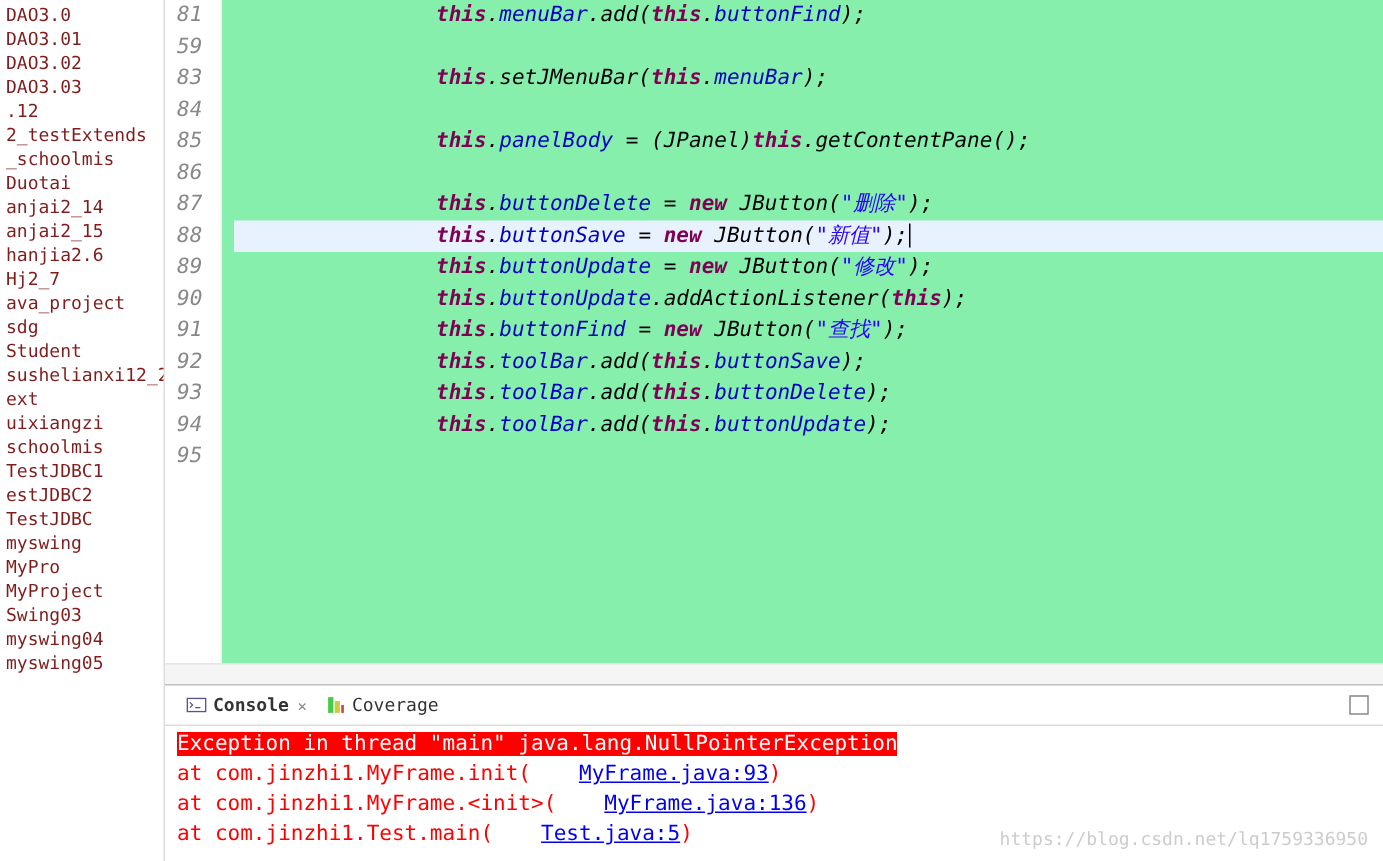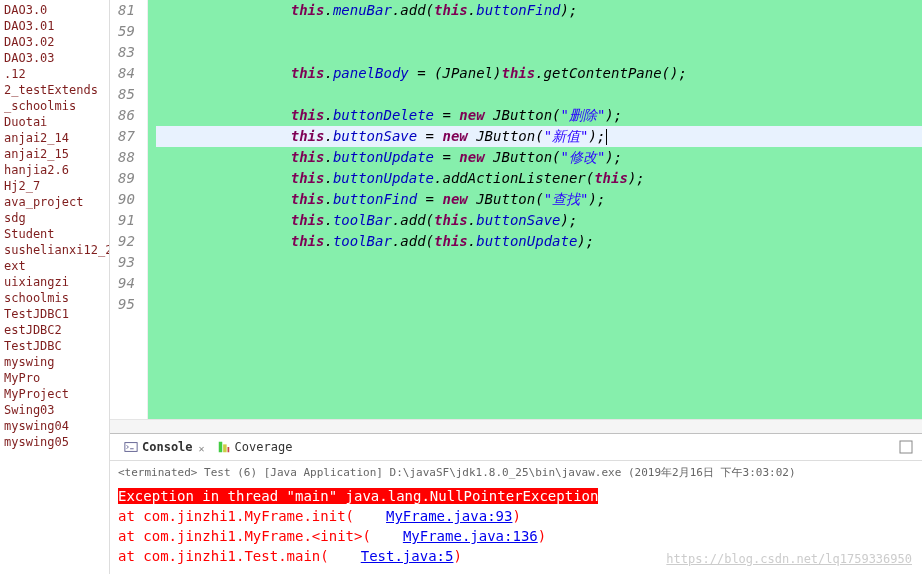--- a/index.html
+++ b/index.html
@@ -128,21 +128,20 @@
     }
     .err { color: #ff0000; }
     .link { color: #0000ee; text-decoration: underline; cursor: pointer; margin-left: 32px; }
     .watermark {
       position: absolute;
       right: 10px;
       bottom: 8px;
       font-size: 12px;
       color: #ccc;
       pointer-events: none;
-      text-decoration: underline;
     }
     .hscroll {
       height: 14px;
       background: #f5f5f5;
       border-top: 1px solid #e5e5e5;
     }
   </style>
 </head>
 <body>
 
@@ -192,29 +191,31 @@
         <div class="gutter-line">90</div>
         <div class="gutter-line">91</div>
         <div class="gutter-line">92</div>
         <div class="gutter-line">93</div>
         <div class="gutter-line">94</div>
         <div class="gutter-line">95</div>
       </div>
     <div class="code" id="code">
         <div class="code-line"><span>                </span><span class="kw">this</span><span>.</span><span class="field">menuBar</span><span>.add(</span><span class="kw">this</span><span>.</span><span class="field">buttonFind</span><span>);</span></div>
         <div class="code-line"><span>                </span></div>
+        <div class="code-line"><span>                </span><span class="kw">this</span><span>.setJMenuBar(</span><span class="kw">this</span><span>.</span><span class="field">menuBar</span><span>);</span></div>
         <div class="code-line"><span>                </span></div>
         <div class="code-line"><span>                </span><span class="kw">this</span><span>.</span><span class="field">panelBody</span><span> = (JPanel)</span><span class="kw">this</span><span>.getContentPane();</span></div>
         <div class="code-line"><span>                </span></div>
         <div class="code-line"><span>                </span><span class="kw">this</span><span>.</span><span class="field">buttonDelete</span><span> = </span><span class="kw">new</span><span> JButton(</span><span class="str">"删除"</span><span>);</span></div>
         <div class="code-line current"><span>                </span><span class="kw">this</span><span>.</span><span class="field">buttonSave</span><span> = </span><span class="kw">new</span><span> JButton(</span><span class="str">"新值"</span><span>);</span><span class="cursor-caret"></span></div>
         <div class="code-line"><span>                </span><span class="kw">this</span><span>.</span><span class="field">buttonUpdate</span><span> = </span><span class="kw">new</span><span> JButton(</span><span class="str">"修改"</span><span>);</span></div>
         <div class="code-line"><span>                </span><span class="kw">this</span><span>.</span><span class="field">buttonUpdate</span><span>.addActionListener(</span><span class="kw">this</span><span>);</span></div>
         <div class="code-line"><span>                </span><span class="kw">this</span><span>.</span><span class="field">buttonFind</span><span> = </span><span class="kw">new</span><span> JButton(</span><span class="str">"查找"</span><span>);</span></div>
         <div class="code-line"><span>                </span><span class="kw">this</span><span>.</span><span class="field">toolBar</span><span>.add(</span><span class="kw">this</span><span>.</span><span class="field">buttonSave</span><span>);</span></div>
+        <div class="code-line"><span>                </span><span class="kw">this</span><span>.</span><span class="field">toolBar</span><span>.add(</span><span class="kw">this</span><span>.</span><span class="field">buttonDelete</span><span>);</span></div>
         <div class="code-line"><span>                </span><span class="kw">this</span><span>.</span><span class="field">toolBar</span><span>.add(</span><span class="kw">this</span><span>.</span><span class="field">buttonUpdate</span><span>);</span></div>
       </div>
   </div>
   <div class="hscroll"></div>
 
   <div class="bottom-panel">
     <div class="tabs">
       <div class="tab active">
         <svg class="tab-icon" viewBox="0 0 16 16">
             <rect x="1" y="3" width="14" height="10" fill="none" stroke="#558" stroke-width="1"></rect>
@@ -231,21 +232,20 @@
           </svg>
         <span>Coverage</span>
       </div>
       <div class="tabs-spacer"></div>
       <div class="mini-icons">
         <svg class="mini-icon" viewBox="0 0 16 16">
             <rect x="2" y="2" width="12" height="12" fill="none" stroke="#888"></rect>
           </svg>
       </div>
     </div>
-    <div class="console-info">&lt;terminated&gt; Test (6) [Java Application] D:\javaSF\jdk1.8.0_25\bin\javaw.exe (2019年2月16日 下午3:03:02)</div>
     <div class="console-body" id="console">
         <div><span class="err-first">Exception in thread "main" java.lang.NullPointerException</span></div>
         <div><span class="err">	at com.jinzhi1.MyFrame.init(</span><span class="link">MyFrame.java:93</span><span class="err">)</span></div>
         <div><span class="err">	at com.jinzhi1.MyFrame.&lt;init&gt;(</span><span class="link">MyFrame.java:136</span><span class="err">)</span></div>
         <div><span class="err">	at com.jinzhi1.Test.main(</span><span class="link">Test.java:5</span><span class="err">)</span></div>
       </div>
   </div>
 </div>
 
 <div class="watermark">https://blog.csdn.net/lq1759336950</div>

